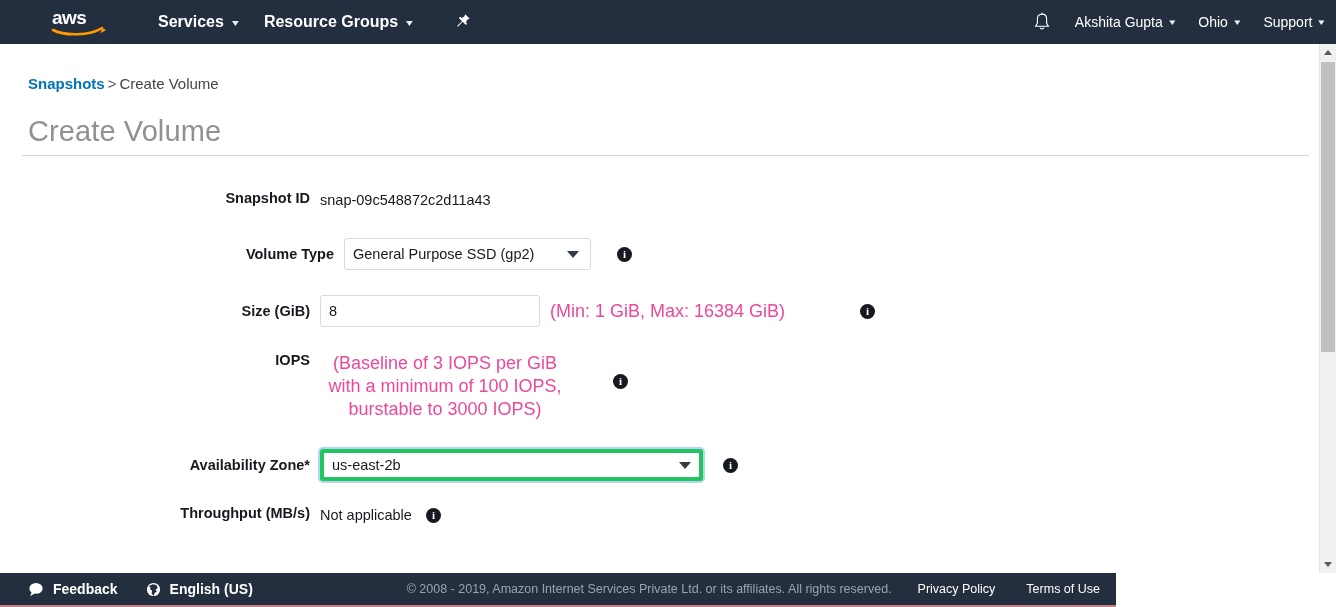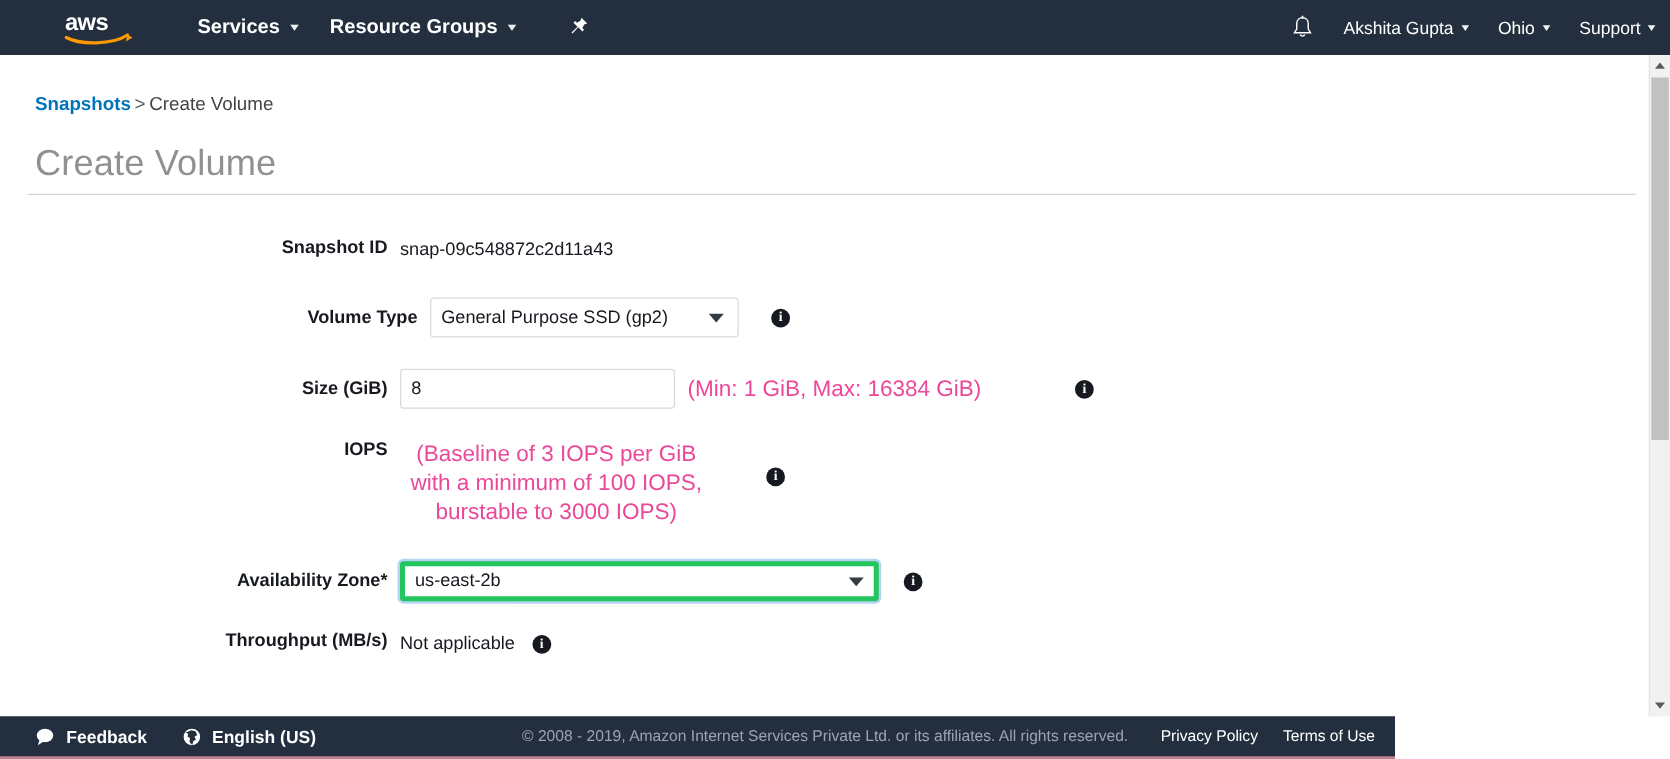--- a/index.html
+++ b/index.html
@@ -272,21 +272,21 @@
     color: #9aa4b1;
     font-size: 12.5px;
     margin-right: 26px;
     white-space: nowrap;
   }
   .f-link {
     color: #ffffff;
     font-size: 12.5px;
     text-decoration: none;
     cursor: pointer;
-    margin-right: 20px;
+    margin-right: 31px;
     white-space: nowrap;
   }
   .f-link:last-child { margin-right: 0; }
 </style>
 </head>
 <body>
 
 <div id="app">
 
   <div class="topnav">

